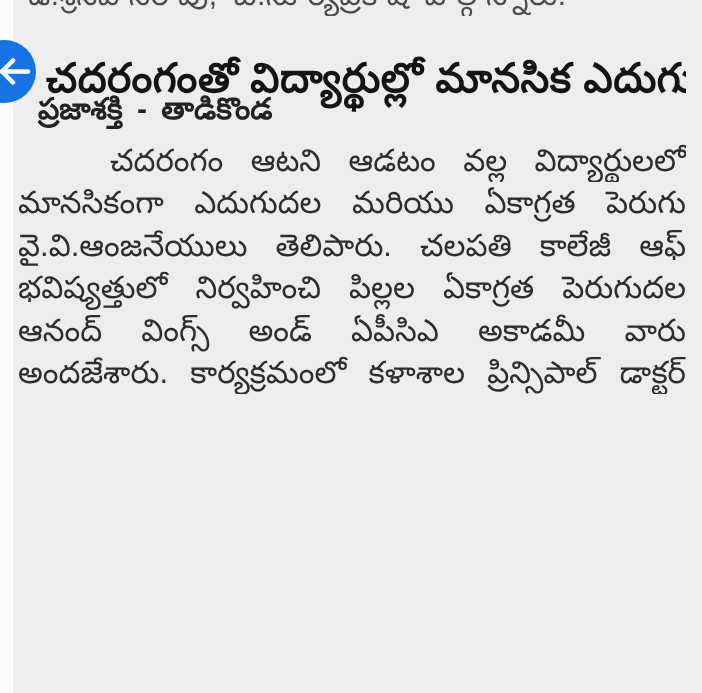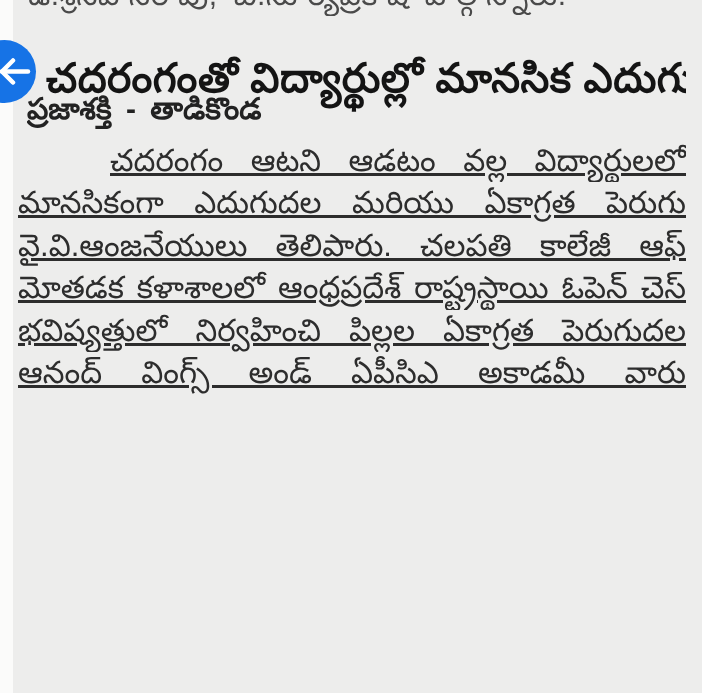--- a/index.html
+++ b/index.html
@@ -56,21 +56,21 @@
     font-size: 41px;
     font-weight: bold;
     color: #141414;
     white-space: nowrap;
     letter-spacing: 0.5px;
     z-index: 2;
   }
   .byline {
     position: absolute;
     top: 92px;
-    left: 27px;
+    left: 38px;
     height: 44px;
     overflow: hidden;
     font-size: 30px;
     font-weight: 600;
     color: #222222;
     word-spacing: 6px;
     z-index: 2;
   }
   .body-text {
     position: absolute;
@@ -80,21 +80,20 @@
     z-index: 2;
   }
   .body-line {
     height: 42.4px;
     overflow: hidden;
     font-size: 31px;
     line-height: 42.4px;
     color: #2d2d2d;
     text-align: justify;
     text-align-last: justify;
-    text-decoration: underline;
   }
   .body-line:first-child {
     text-indent: 92px;
   }
 </style>
 </head>
 <body>
 
 <div class="page">
 
@@ -114,18 +113,18 @@
   <div class="cutoff-line">డి.శ్రీనివాసరావు, బి.సూర్యప్రకాష్ పాల్గొన్నారు.</div>
 
   <h1 class="headline">చదరంగంతో విద్యార్థుల్లో మానసిక ఎదుగుదల</h1>
 
   <div class="byline">ప్రజాశక్తి - తాడికొండ</div>
 
   <div class="body-text">
     <div class="body-line">చదరంగం ఆటని ఆడటం వల్ల విద్యార్థులలో</div>
     <div class="body-line">మానసికంగా ఎదుగుదల మరియు ఏకాగ్రత పెరుగు</div>
     <div class="body-line">వై.వి.ఆంజనేయులు తెలిపారు. చలపతి కాలేజీ ఆఫ్ ఫార్మసీ</div>
-    <div class="body-line">మోతడక కళాశాలలో ఆంధ్రప్రదేశ్ రాష్ట్రస్థాయి ఓపెన్ చెస్</div>
     <div class="body-line">భవిష్యత్తులో నిర్వహించి పిల్లల ఏకాగ్రత పెరుగుదల</div>
     <div class="body-line">ఆనంద్ వింగ్స్ అండ్ ఏపీసిఎ అకాడమీ వారు బహుమతులు</div>
+    <div class="body-line">అందజేశారు. కార్యక్రమంలో కళాశాల ప్రిన్సిపాల్ డాక్టర్</div>
   </div>
 
 </div>
 
 </body></html>

